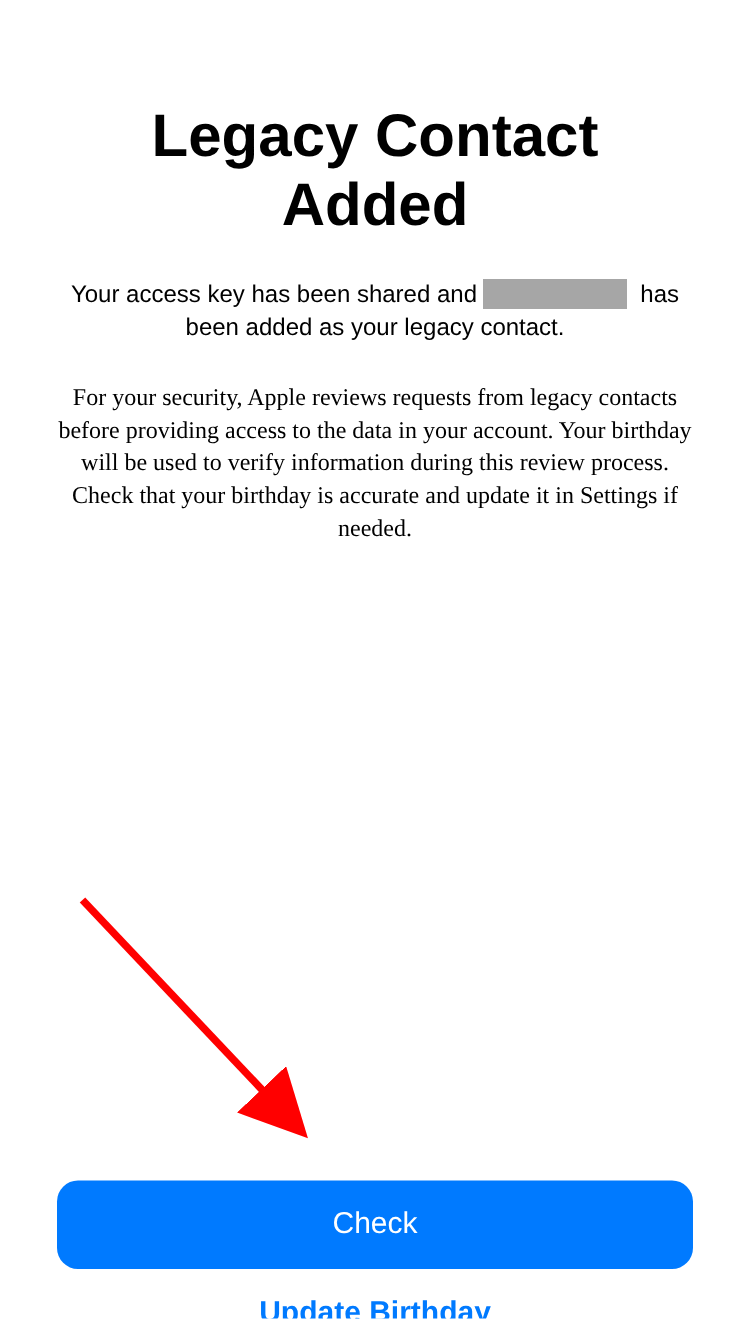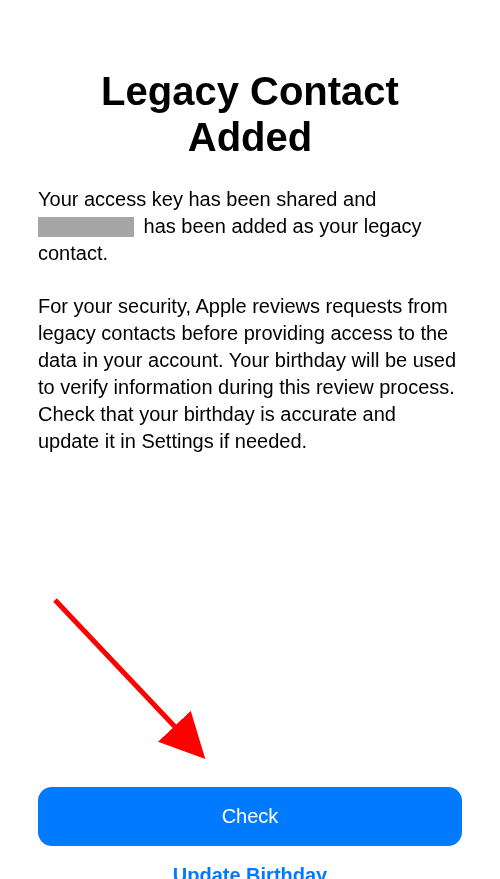--- a/index.html
+++ b/index.html
@@ -24,27 +24,28 @@
     }
     .title {
       font-size: 40px;
       font-weight: 700;
       text-align: center;
       line-height: 1.15;
       color: #000;
       margin-bottom: 26px;
     }
     .body-text {
-      font-size: 20px;
-      text-align: left;
+      font-size: 16px;
+      text-align: center;
       color: #000;
       line-height: 1.35;
     }
     .body-text + .body-text {
       margin-top: 26px;
+      font-family: Liberation Serif, serif;
     }
     .redacted {
       display: inline-block;
       width: 96px;
       height: 20px;
       background: #a6a6a6;
       vertical-align: middle;
       margin-right: 4px;
       position: relative;
       top: -1px;

